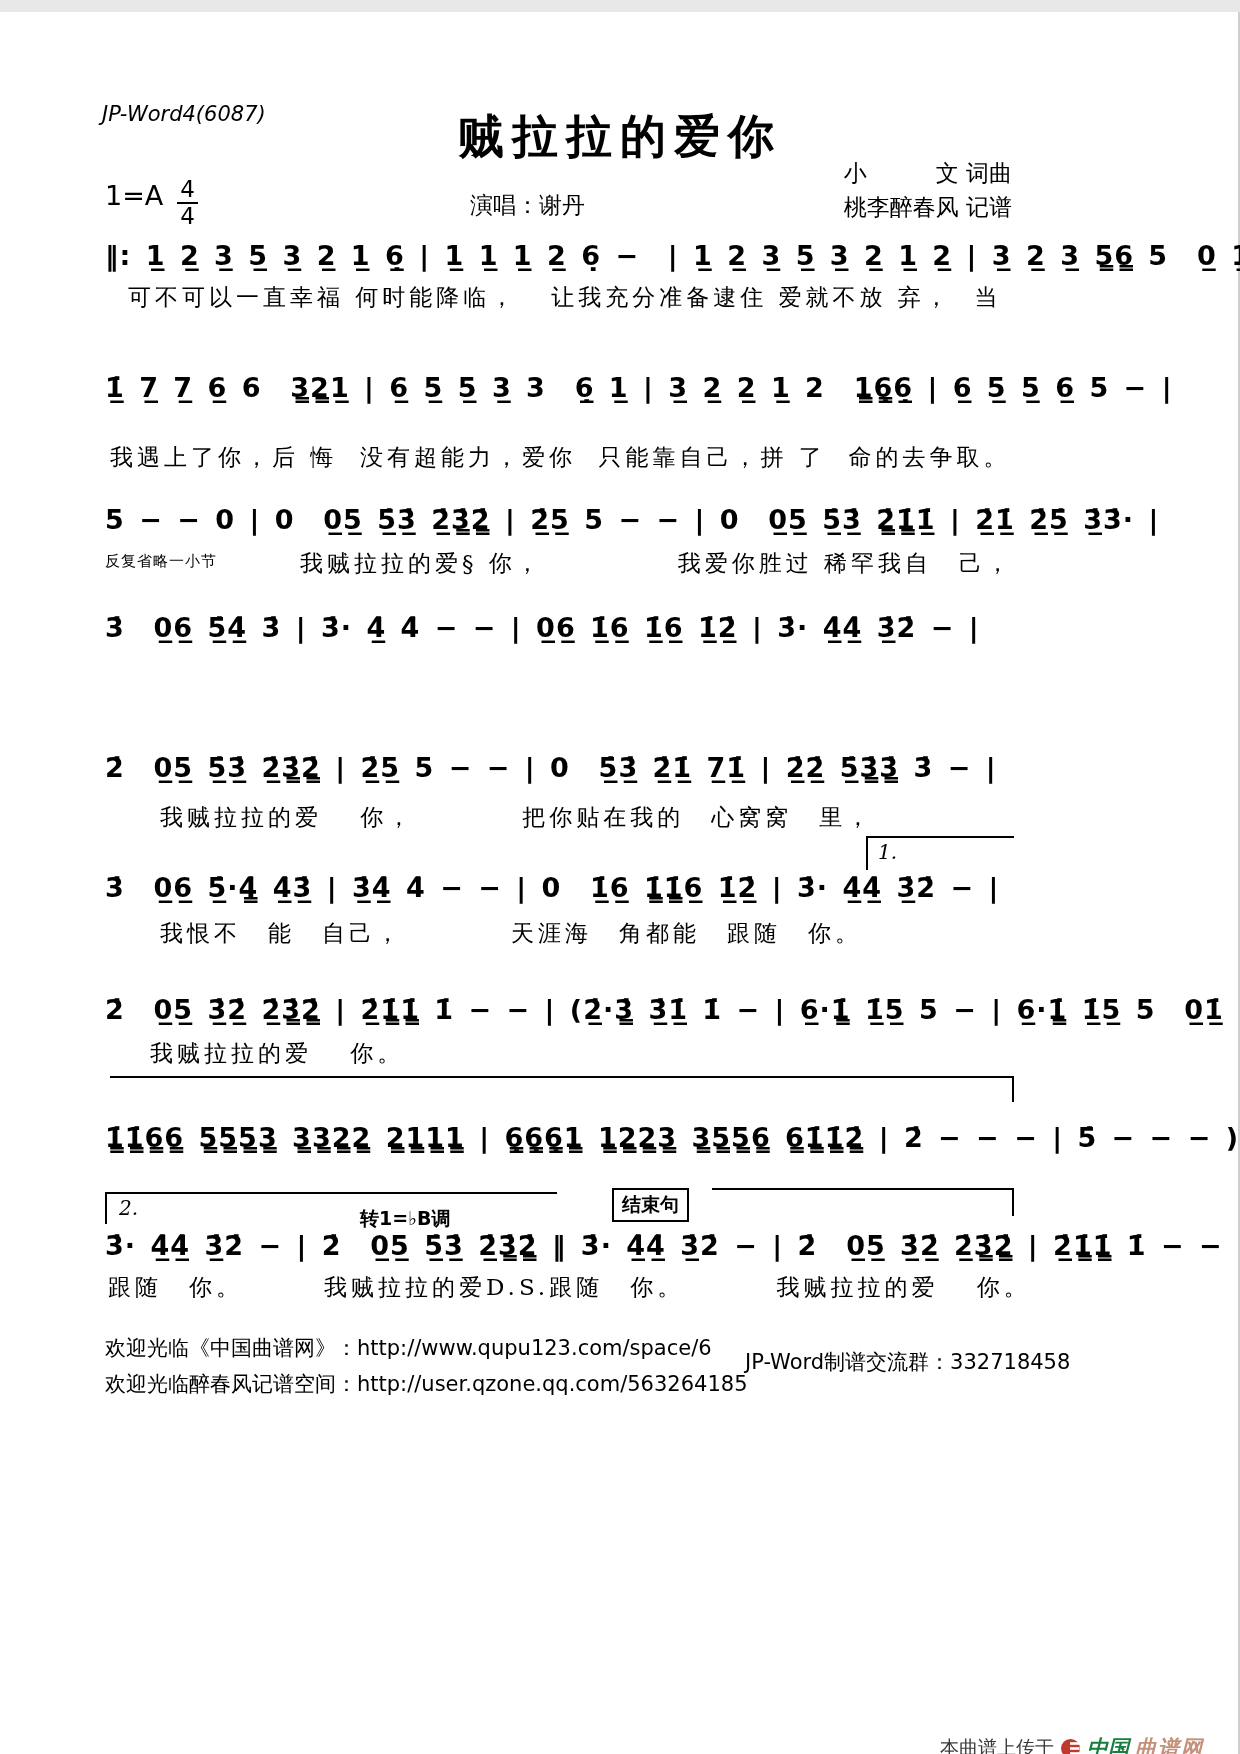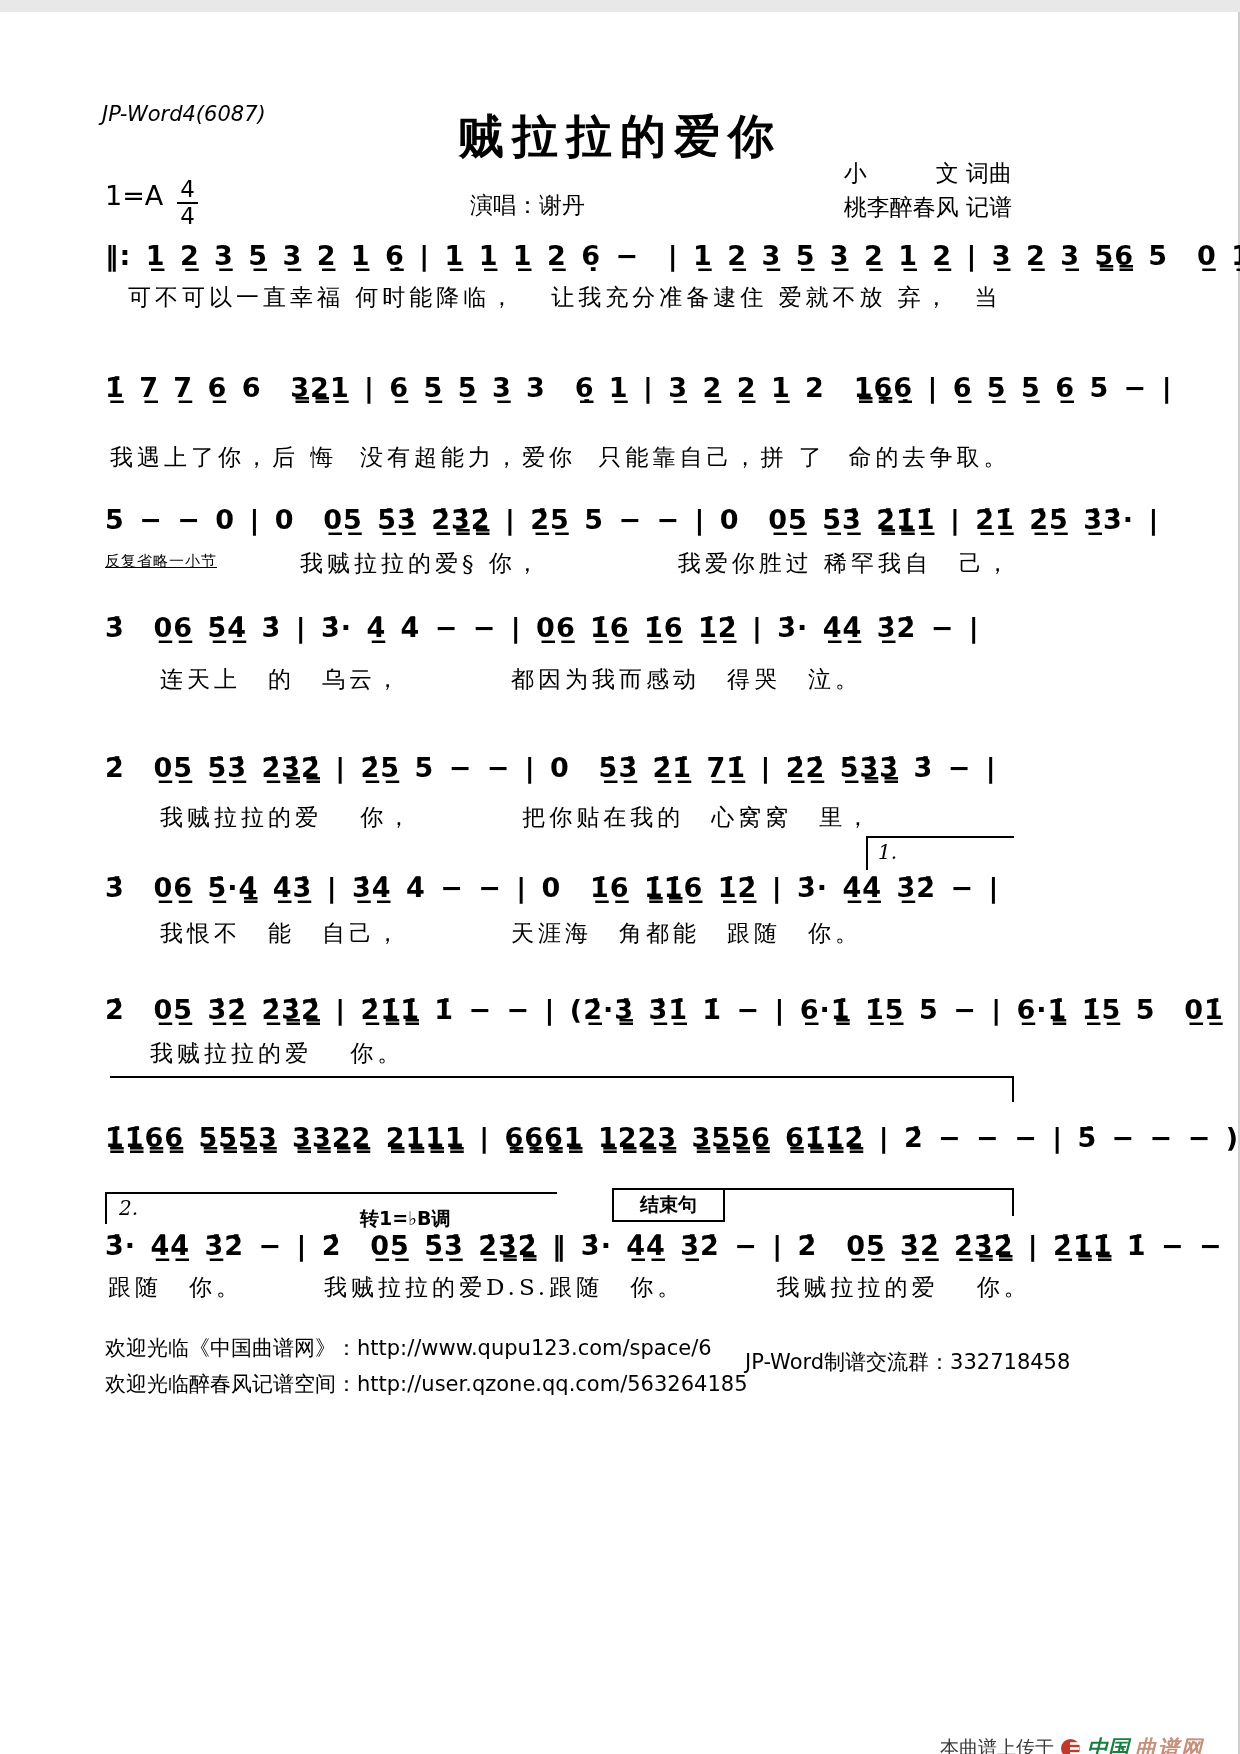--- a/index.html
+++ b/index.html
@@ -24,28 +24,28 @@
   .n1{top:228px}.l1{top:270px;left:128px}
   .n2{top:360px}.l2{top:430px;left:110px}
   .n3{top:492px}.l3{top:536px;left:300px}
   .n4{top:600px}.l4{top:652px;left:160px}
   .n5{top:740px}.l5{top:790px;left:160px}
   .n6{top:860px}.l6{top:906px;left:160px}
   .n7{top:982px}.l7{top:1026px;left:150px}
   .n8{top:1110px}
   .n9{top:1218px}.l9{top:1260px;left:108px}
   
-  .repeat-note{left:105px;top:540px;font-size:15px;letter-spacing:1px;text-decoration:underline;}
+  .repeat-note{left:105px;top:540px;font-size:15px;letter-spacing:1px;}
   .volta1{left:866px;top:824px;width:148px;height:34px;border-top:2px solid #000;border-left:2px solid #000;
           font-style:italic;font-size:20px;font-family:"DejaVu Serif",serif;padding:2px 0 0 10px;box-sizing:border-box;}
   .volta2{left:105px;top:1180px;width:452px;height:32px;border-top:2px solid #000;border-left:2px solid #000;
           font-style:italic;font-size:20px;padding:2px 0 0 12px;box-sizing:border-box;}
   .overline8{left:110px;top:1064px;width:902px;height:24px;border-top:2px solid #000;border-right:2px solid #000;}
   .modulation{left:360px;top:1194px;font-family:"DejaVu Sans",sans-serif;font-weight:bold;font-size:19px;text-align:center;}
-  .endbox{left:612px;top:1176px;border:2px solid #000;font-weight:bold;font-size:19px;padding:2px 26px;
+  .endbox{left:612px;top:1176px;border:2px solid #000;font-weight:bold;font-size:19px;padding:2px 8px;
           font-family:"DejaVu Sans",sans-serif;}
   .endline{left:712px;top:1176px;width:300px;height:26px;border-top:2px solid #000;border-right:2px solid #000;}
   
   .f1{left:105px;top:1322px;font-size:21px;font-family:"DejaVu Sans",sans-serif;}
   .f2{left:105px;top:1358px;font-size:21px;font-family:"DejaVu Sans",sans-serif;}
   .f3{left:745px;top:1336px;font-size:21px;font-family:"DejaVu Sans",sans-serif;}
   
   .watermark{right:36px;top:1722px;font-size:19px;display:flex;align-items:center;gap:6px;
              font-family:"DejaVu Sans",sans-serif;text-align:right;}
   .wm-prefix{color:#3a3a3a;}
@@ -74,21 +74,20 @@
   <div class="lyrics l1">可不可以一直幸福 何时能降临，   让我充分准备逮住 爱就不放 弃，  当</div>
 
   <div class="notes n2">1̲̇ 7̲ 7̲ 6̲ 6  3̳2̳1̲ | 6̲ 5̲ 5̲ 3̲ 3  6̣̲ 1̲ | 3̲ 2̲ 2̲ 1̲ 2  1̳6̣̳6̣̲ | 6̲ 5̲ 5̲ 6̲ 5 − |</div>
   <div class="lyrics l2">我遇上了你，后 悔  没有超能力，爱你  只能靠自己，拼 了  命的去争取。</div>
 
   <div class="notes n3">5 − − 0 | 0  0̲5̲ 5̲̇3̲̇ 2̲̇3̳̇2̳̇ | 2̲̇5̲ 5 − − | 0  0̲5̲ 5̲̇3̲̇ 2̳̇1̳̇1̲̇ | 2̲̇1̲̇ 2̲̇5̲̇ 3̲̇3̇· |</div>
   <div class="abs repeat-note">反复省略一小节</div>
   <div class="lyrics l3">我贼拉拉的爱§ 你，　　　　　我爱你胜过 稀罕我自　己，</div>
 
   <div class="notes n4">3̇  0̲6̲ 5̲̇4̲̇ 3̇ | 3̇· 4̲̇ 4̇ − − | 0̲6̲ 1̲̇6̲ 1̲̇6̲ 1̲̇2̲̇ | 3̇· 4̲̇4̲̇ 3̲̇2̇ − |</div>
-  <div class="lyrics l4">连天上　的　乌云，　　　　都因为我而感动　得哭　泣。</div>
 
   <div class="notes n5">2̇  0̲5̲ 5̲̇3̲̇ 2̲̇3̳̇2̳̇ | 2̲̇5̲ 5 − − | 0  5̲̇3̲̇ 2̲̇1̲̇ 7̲1̲̇ | 2̲̇2̲̇ 5̲̇3̳̇3̳̇ 3̇ − |</div>
   <div class="lyrics l5">我贼拉拉的爱　 你，　　　　把你贴在我的　心窝窝　里，</div>
 
   <div class="abs volta1">
     <span>1.</span>
   </div>
   <div class="notes n6">3̇  0̲6̲ 5̲̇·4̳̇ 4̲̇3̲̇ | 3̲̇4̲̇ 4̇ − − | 0  1̲̇6̲ 1̳̇1̳̇6̲ 1̲̇2̲̇ | 3̇· 4̲̇4̲̇ 3̲̇2̇ − |</div>
   <div class="lyrics l6">我恨不　能　自己，　　　　天涯海　角都能　跟随　你。</div>
 

